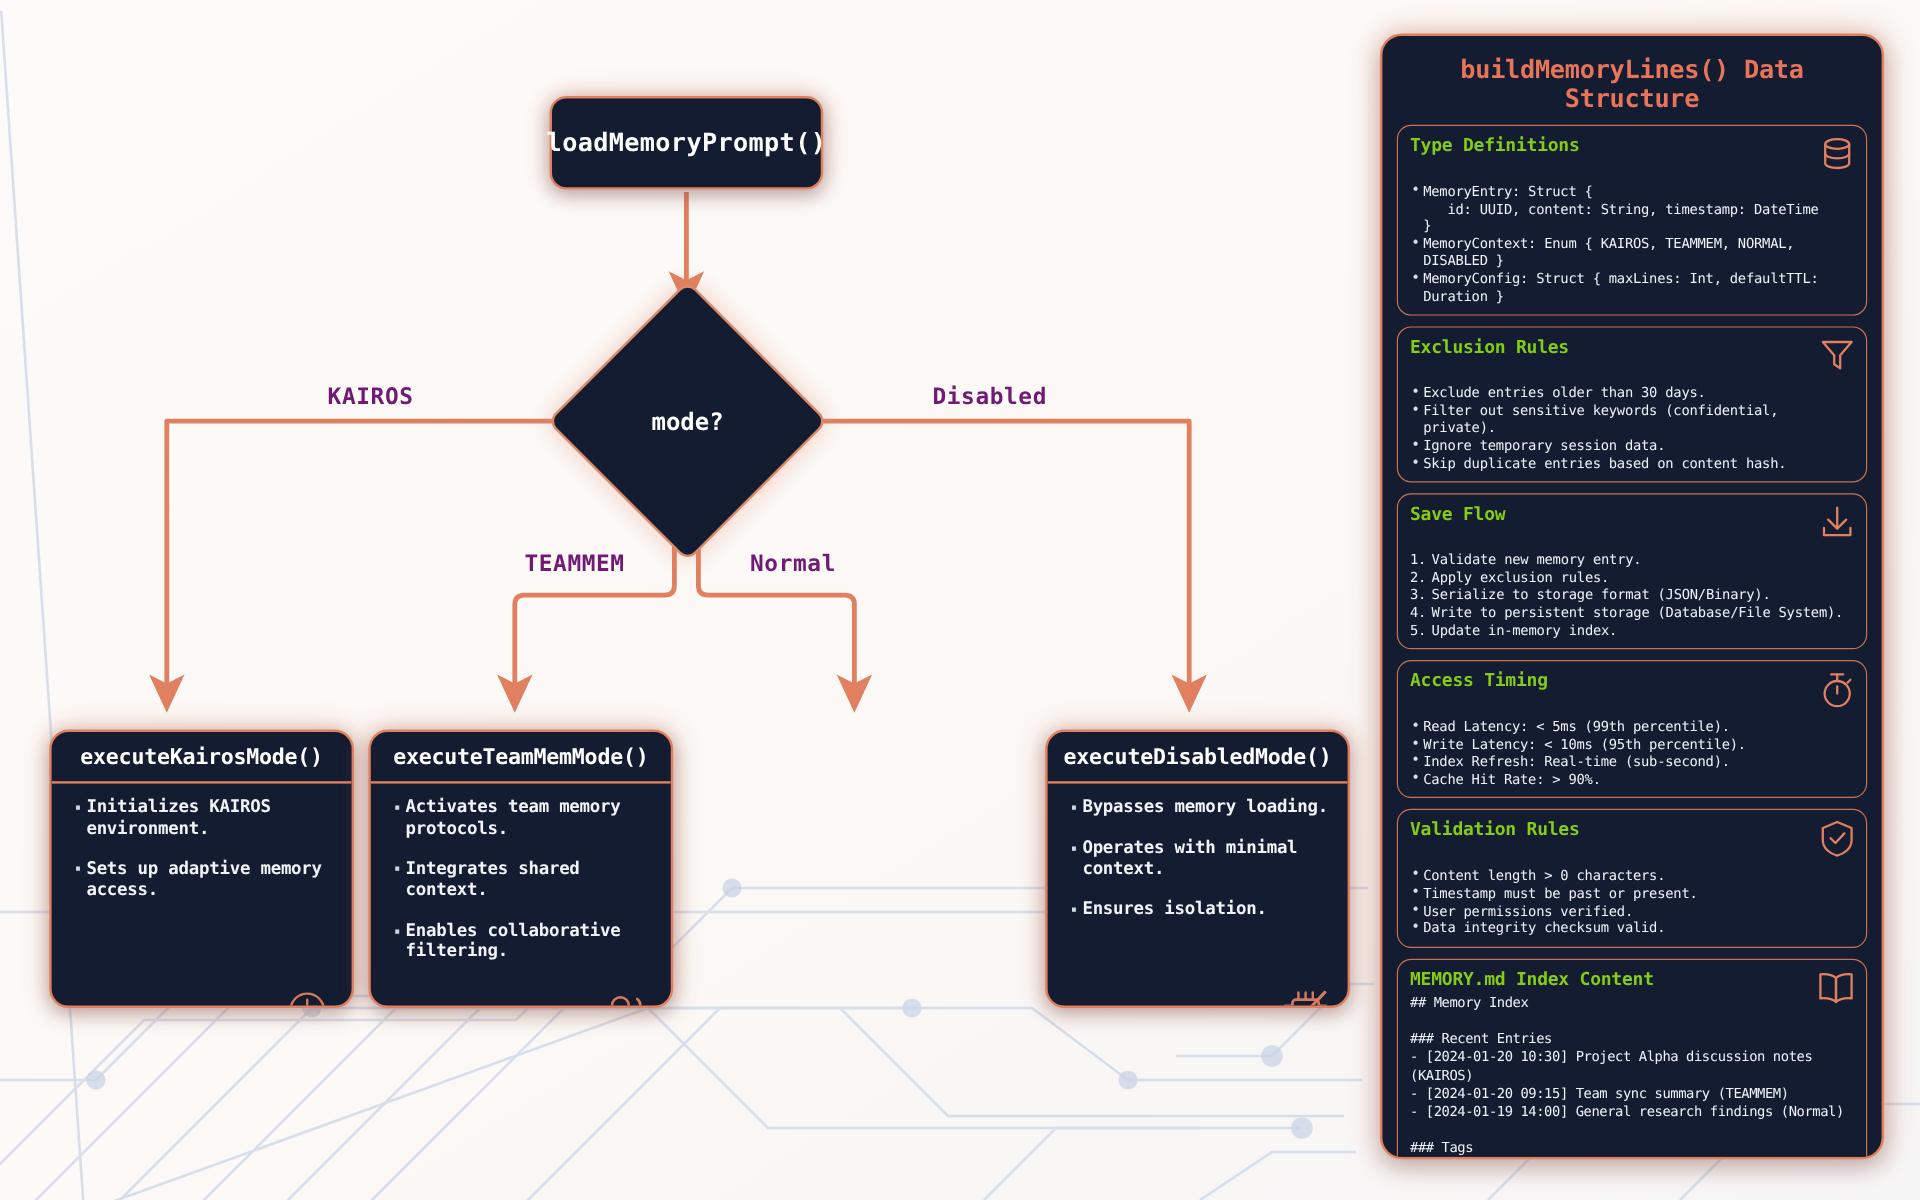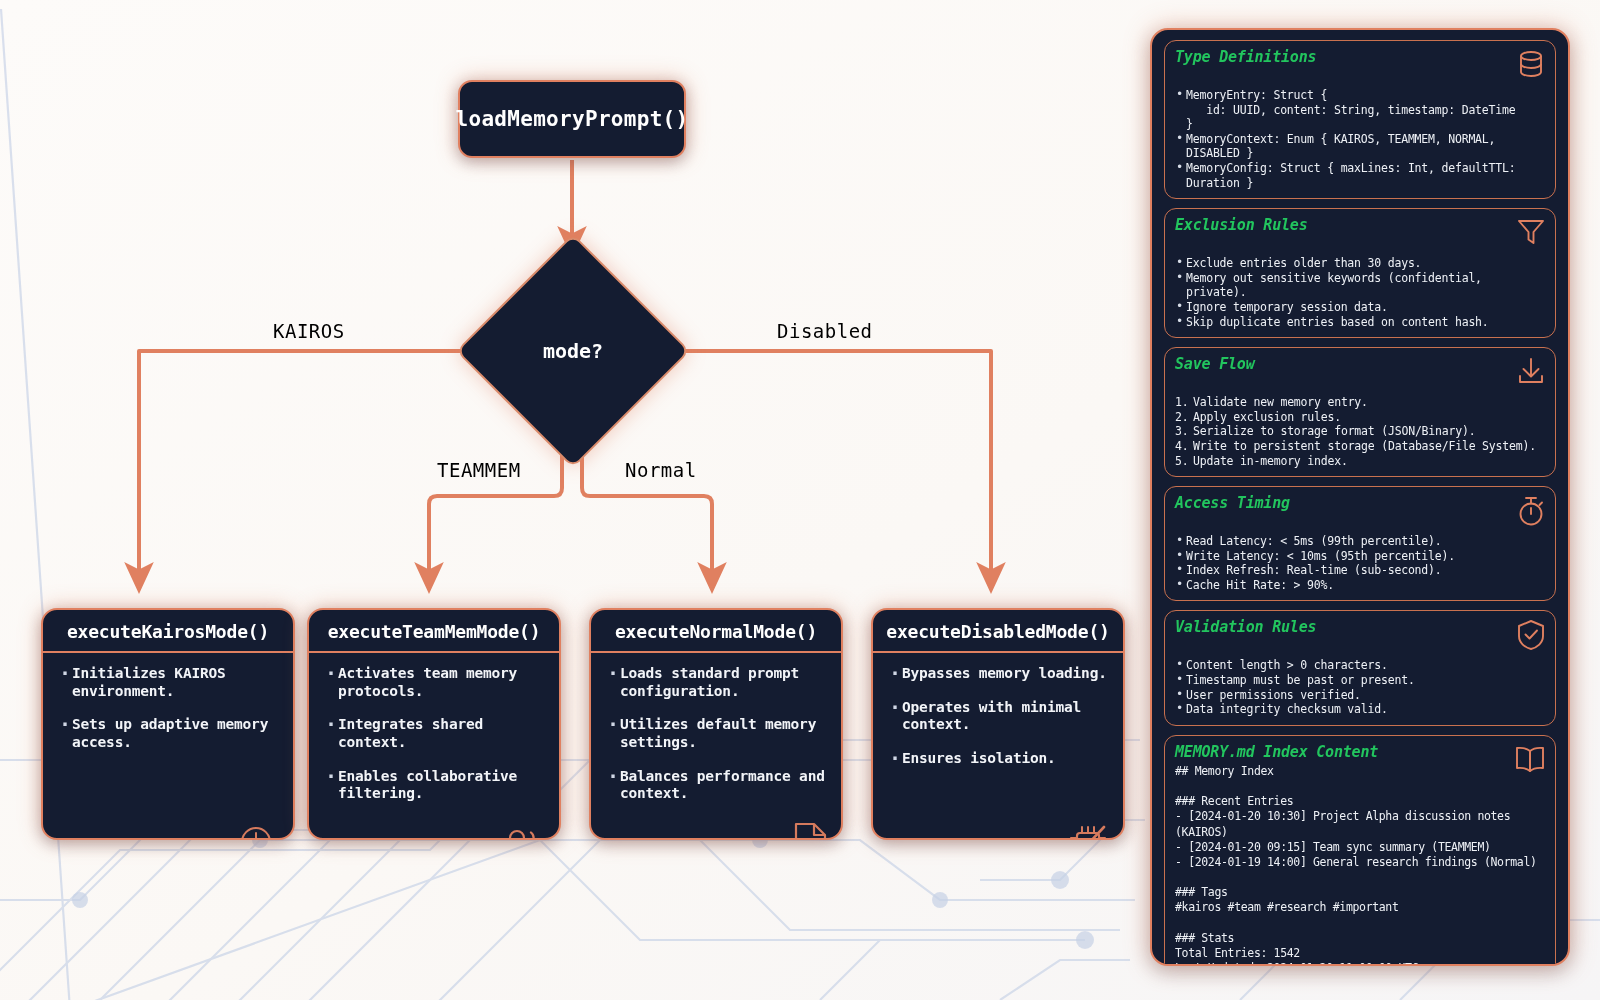--- a/index.html
+++ b/index.html
@@ -62,40 +62,40 @@
     font-weight:700; letter-spacing:-.2px;
   }
   .card li::before {
     content:"·"; position:absolute; left:2px; top:-2px; color:#cfd6e4; font-size:20px; line-height:1;
   }
   .card .card-icon {
     position:absolute; right:12px; bottom:10px; opacity:.95;
   }
 
   .edge-label {
-    position:absolute; color:#000000; font-size:19px; font-weight:400;
+    position:absolute; color:#701a75; font-size:19px; font-weight:700;
     letter-spacing:.5px; white-space:nowrap;
   }
 
   
   .panel {
     position:absolute; left:1150px; top:28px; width:420px; height:938px;
     background:#141c31; border:2px solid #e08060; border-radius:18px;
     box-shadow: 0 0 26px rgba(224,128,96,.45), 0 6px 18px rgba(20,28,49,.25);
     padding:10px 12px 10px 12px; z-index:4; overflow:hidden;
   }
   .panel-title {
     color:#e8745a; font-size:21px; font-weight:700; text-align:center;
     padding:6px 0 10px 0; letter-spacing:-.2px;
   }
   .pcard {
     position:relative; border:1.5px solid #c9714f; border-radius:12px;
     padding:7px 10px 8px 10px; margin-bottom:9px; background:#141c31;
   }
-  .pcard h3 { color:#22c55e; font-size:15px; font-weight:700; margin-bottom:3px; letter-spacing:-.2px;font-style:italic; }
+  .pcard h3 { color:#84cc16; font-size:15px; font-weight:700; margin-bottom:3px; letter-spacing:-.2px; }
   .pcard ul, .pcard ol { list-style:none;margin-top:22px; }
   .pcard li {
     color:#eef1f6; font-size:11.5px; line-height:1.27; padding-left:11px; position:relative;
     letter-spacing:-.2px; white-space:pre-wrap;
   }
   .pcard ul li::before { content:"•"; position:absolute; left:1px; top:-1px; color:#d7dde8; font-size:12px; }
   .pcard ol { counter-reset:n; }
   .pcard ol li { padding-left:18px; }
   .pcard ol li::before {
     counter-increment:n; content: counter(n) ".";
@@ -225,36 +225,20 @@
           <svg width="46" height="40" viewBox="0 0 46 40" fill="none" stroke="#e08060" stroke-width="2.2" stroke-linecap="round">
             <circle cx="16" cy="11" r="7"></circle>
             <path d="M4 36 v-3 a12 12 0 0 1 24 0 v3"></path>
             <path d="M30 5.5 a7 7 0 0 1 0 11"></path>
             <path d="M33 22.5 a12 12 0 0 1 9 11.5 v2"></path>
           </svg>
         </span>
       </div>
     </div>
 
-    <div class="card" style="left:589px;">
-      <div class="card-title">executeNormalMode()</div>
-      <div class="card-body">
-        <ul>
-          <li>Loads standard prompt configuration.</li>
-          <li>Utilizes default memory settings.</li>
-          <li>Balances performance and context.</li>
-        </ul>
-        <span class="card-icon">
-          <svg width="38" height="46" viewBox="0 0 38 46" fill="none" stroke="#e08060" stroke-width="2.2" stroke-linejoin="round">
-            <path d="M5 3 h18 l11 11 v29 H5 Z"></path>
-            <path d="M23 3 v11 h11"></path>
-          </svg>
-        </span>
-      </div>
-    </div>
 
     <div class="card" style="left:871px;">
       <div class="card-title">executeDisabledMode()</div>
       <div class="card-body">
         <ul>
           <li>Bypasses memory loading.</li>
           <li>Operates with minimal context.</li>
           <li>Ensures isolation.</li>
         </ul>
         <span class="card-icon">
@@ -275,20 +259,21 @@
                 <path d="M34 29 H40"></path>
             </g>
             <path d="M7 40 L39 6" stroke-width="2.6"></path>
           </svg>
         </span>
       </div>
     </div>
   </div>
 
   <div class="panel">
+    <div class="panel-title">buildMemoryLines() Data Structure</div>
 
     <div class="pcard">
       <h3>Type Definitions</h3>
       <ul>
         <li>MemoryEntry: Struct {
    id: UUID, content: String, timestamp: DateTime
 }</li>
         <li>MemoryContext: Enum { KAIROS, TEAMMEM, NORMAL, DISABLED }</li>
         <li>MemoryConfig: Struct { maxLines: Int, defaultTTL: Duration }</li>
       </ul>
@@ -298,21 +283,21 @@
           <path d="M5 7 v8 a10 4 0 0 0 20 0 V7"></path>
           <path d="M5 15 v8 a10 4 0 0 0 20 0 v-8"></path>
         </svg>
       </span>
     </div>
 
     <div class="pcard">
       <h3>Exclusion Rules</h3>
       <ul>
         <li>Exclude entries older than 30 days.</li>
-        <li>Memory out sensitive keywords (confidential, private).</li>
+        <li>Filter out sensitive keywords (confidential, private).</li>
         <li>Ignore temporary session data.</li>
         <li>Skip duplicate entries based on content hash.</li>
       </ul>
       <span class="pc-icon">
         <svg width="30" height="30" viewBox="0 0 30 30" fill="none" stroke="#e08060" stroke-width="1.9" stroke-linejoin="round">
           <path d="M3 4 h24 l-9.5 11 v11 l-5 -3.5 v-7.5 Z"></path>
         </svg>
       </span>
     </div>
 

